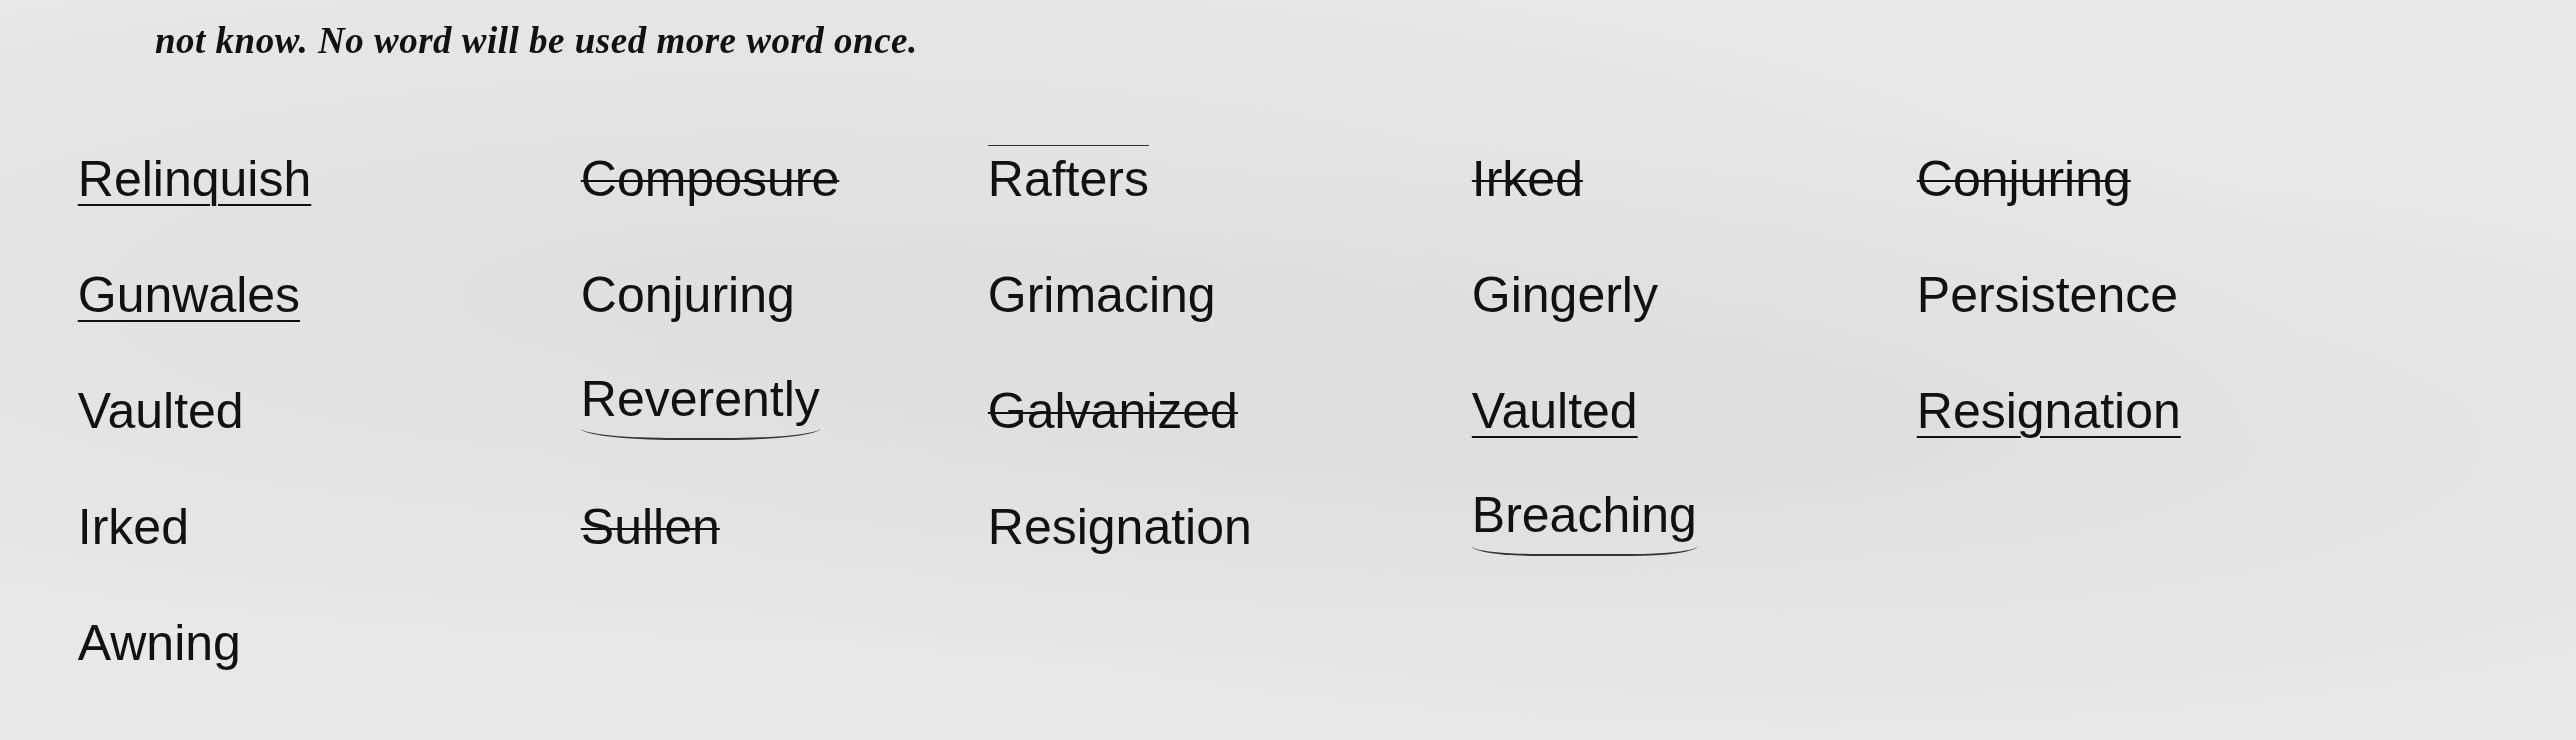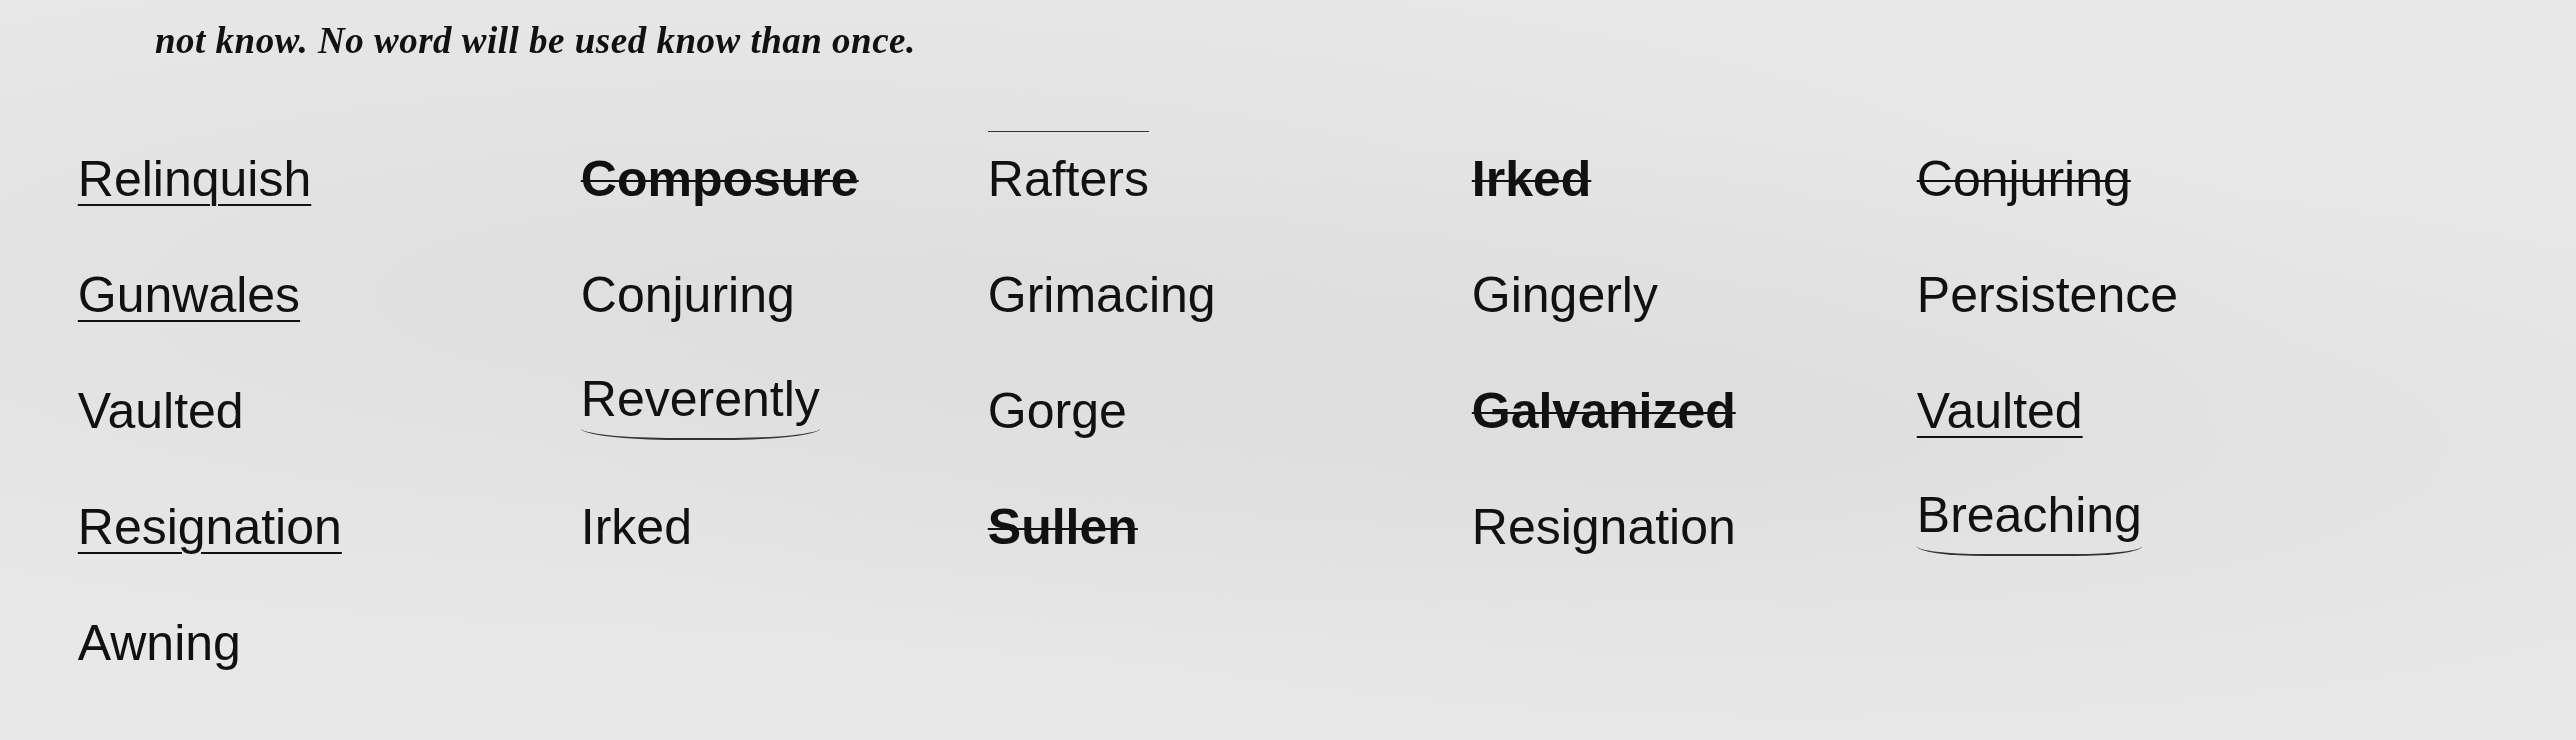--- a/index.html
+++ b/index.html
@@ -59,46 +59,45 @@
       font-family: 'Arial', sans-serif;
       font-weight: 400;
       position: relative;
       display: inline-block;
     }
 
     
     .strikethrough {
       text-decoration: line-through;
       text-decoration-thickness: 1.9px;
-      font-weight: bold;
     }
 
     .last-row {
       grid-row: 5;
     }
 
   </style>
 </head>
 <body>
 
 <div class="page">
   <div class="header-text">
-    <span>not know. No word will be used know than once.</span>
+    <span>not know. No word will be used more word once.</span>
   </div>
 
   <div class="word-grid">
 
     <div class="word-item">
       <span class="word" style="text-decoration: underline; text-underline-offset: 7.7px; text-decoration-thickness: 1.9px; font-size: 50px;">Relinquish</span>
     </div>
     <div class="word-item">
       <span class="word strikethrough" style="font-size: 50px;">Composure</span>
     </div>
     <div class="word-item">
-      <span class="word" style="font-size: 50px; border-top: 1.9px solid #333; padding-top: 18px;">Rafters</span>
+      <span class="word" style="font-size: 50px; border-top: 1.9px solid #333; padding-top: 4px;">Rafters</span>
     </div>
     <div class="word-item">
       <span class="word strikethrough" style="font-size: 50px; margin-top: 44px;">Irked</span>
     </div>
     <div class="word-item">
       <span class="word" style="font-size: 50px; text-decoration: line-through; text-decoration-thickness: 1.9px;">Conjuring</span>
     </div>
 
     <div class="word-item">
       <span class="word" style="font-size: 50px; text-decoration: underline; text-underline-offset: 7.7px; text-decoration-thickness: 1.9px;">Gunwales</span>
@@ -114,23 +113,20 @@
     </div>
     <div class="word-item">
       <span class="word" style="font-size: 50px;">Persistence</span>
     </div>
 
     <div class="word-item">
       <span class="word" style="font-size: 50px;">Vaulted</span>
     </div>
     <div class="word-item">
       <span class="word" style="font-size: 50px; position: relative; display: inline-block; padding-bottom: 9.7px; border-bottom: 2.9px solid #333; border-radius: 0 0 40% 40% / 0 0 11.6px 11.6px;">Reverently</span>
-    </div>
-    <div class="word-item">
-      <span class="word" style="font-size: 50px;">Gorge</span>
     </div>
     <div class="word-item">
       <span class="word strikethrough" style="font-size: 50px;">Galvanized</span>
     </div>
     <div class="word-item">
       <span class="word" style="font-size: 50px; text-decoration: underline; text-underline-offset: 7.7px; text-decoration-thickness: 1.9px;">Vaulted</span>
     </div>
 
     <div class="word-item">
       <span class="word" style="font-size: 50px; text-decoration: underline; text-underline-offset: 7.7px; text-decoration-thickness: 1.9px;">Resignation</span>

